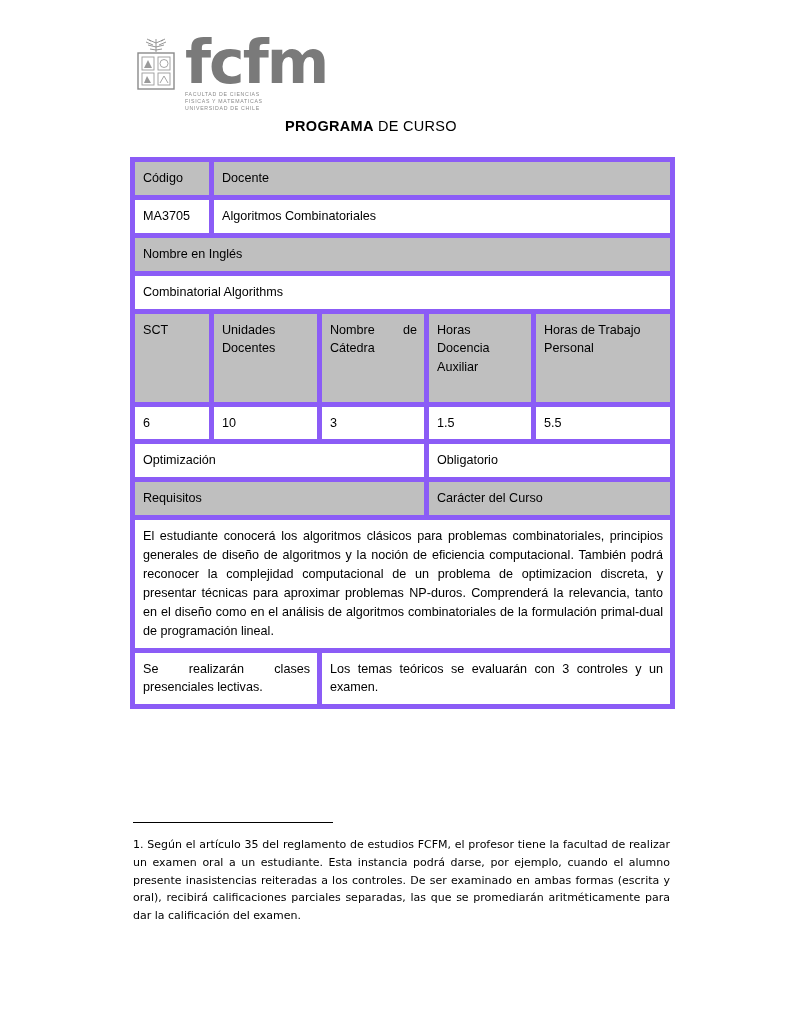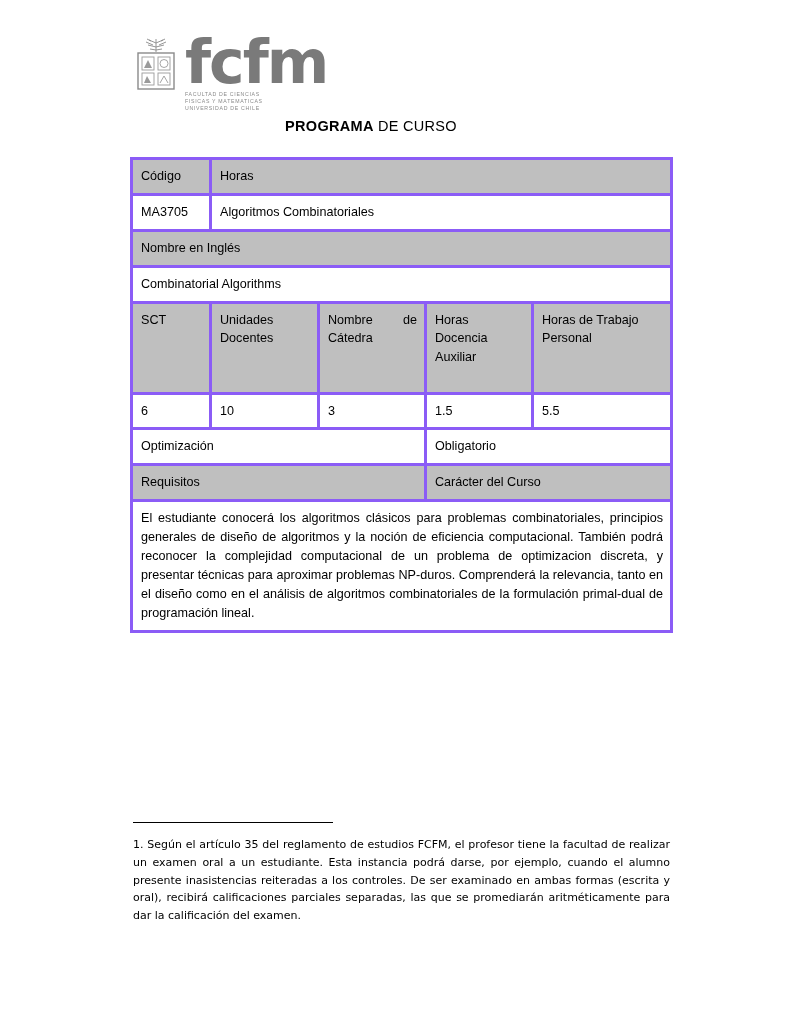--- a/index.html
+++ b/index.html
@@ -76,21 +76,21 @@
   
   .prog-table {
     position: absolute;
     left: 130px;
     top: 157px;
     width: 540px;
     border-collapse: collapse;
     table-layout: fixed;
   }
   .prog-table td {
-    border: 3px solid #8b5cf6;
+    border: 5px solid #8b5cf6;
     padding: 7px 7px 7px 8px;
     font-size: 12.6px;
     vertical-align: top;
     line-height: 1.5;
   }
   .hdr {
     background: #bfbfbf;
   }
   .tall {
     height: 74px;
@@ -174,21 +174,21 @@
     <colgroup>
       <col style="width:79px">
       <col style="width:108px">
       <col style="width:107px">
       <col style="width:107px">
       <col style="width:139px">
     </colgroup>
     <tbody>
       <tr>
         <td class="hdr">Código</td>
-        <td class="hdr" colspan="4">Horas</td>
+        <td class="hdr" colspan="4">Docente</td>
       </tr>
       <tr>
         <td>MA3705</td>
         <td colspan="4">Algoritmos Combinatoriales</td>
       </tr>
       <tr>
         <td class="hdr" colspan="5">Nombre en Inglés</td>
       </tr>
       <tr>
         <td colspan="5">Combinatorial Algorithms</td>
@@ -213,19 +213,23 @@
         <td colspan="3">Optimización</td>
         <td colspan="2">Obligatorio</td>
       </tr>
       <tr>
         <td class="hdr" colspan="3">Requisitos</td>
         <td class="hdr" colspan="2">Carácter del Curso</td>
       </tr>
       <tr>
         <td class="justify" colspan="5">El estudiante conocerá los algoritmos clásicos para problemas combinatoriales, principios generales de diseño de algoritmos y la noción de eficiencia computacional. También podrá reconocer la complejidad computacional de un problema de optimizacion discreta, y presentar técnicas para aproximar problemas NP-duros. Comprenderá la relevancia, tanto en el diseño como en el análisis de algoritmos combinatoriales de la formulación primal-dual de programación lineal.</td>
       </tr>
+      <tr>
+        <td class="justify-small" colspan="2">Se realizarán clases presenciales lectivas.</td>
+        <td class="justify-small" colspan="3">Los temas teóricos se evaluarán con 3 controles y un examen.</td>
+      </tr>
     </tbody>
   </table>
 
   <div class="footnote-rule"></div>
   <div class="footnote">1. Según el artículo 35 del reglamento de estudios FCFM, el profesor tiene la facultad de realizar un examen oral a un estudiante. Esta instancia podrá darse, por ejemplo, cuando el alumno presente inasistencias reiteradas a los controles. De ser examinado en ambas formas (escrita y oral), recibirá calificaciones parciales separadas, las que se promediarán aritméticamente para dar la calificación del examen.</div>
 
 </div>
 
 </body></html>

